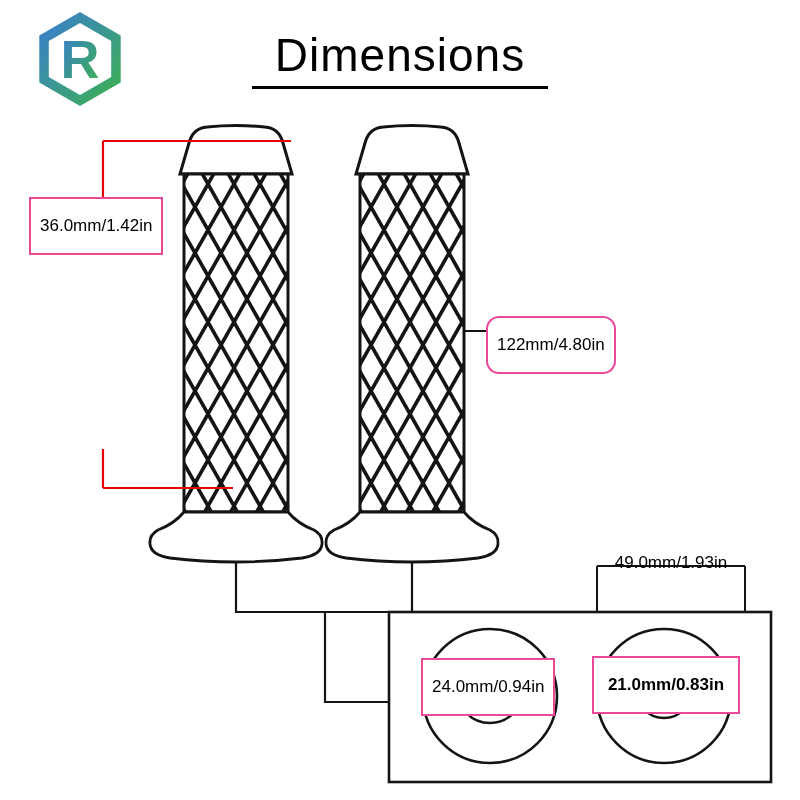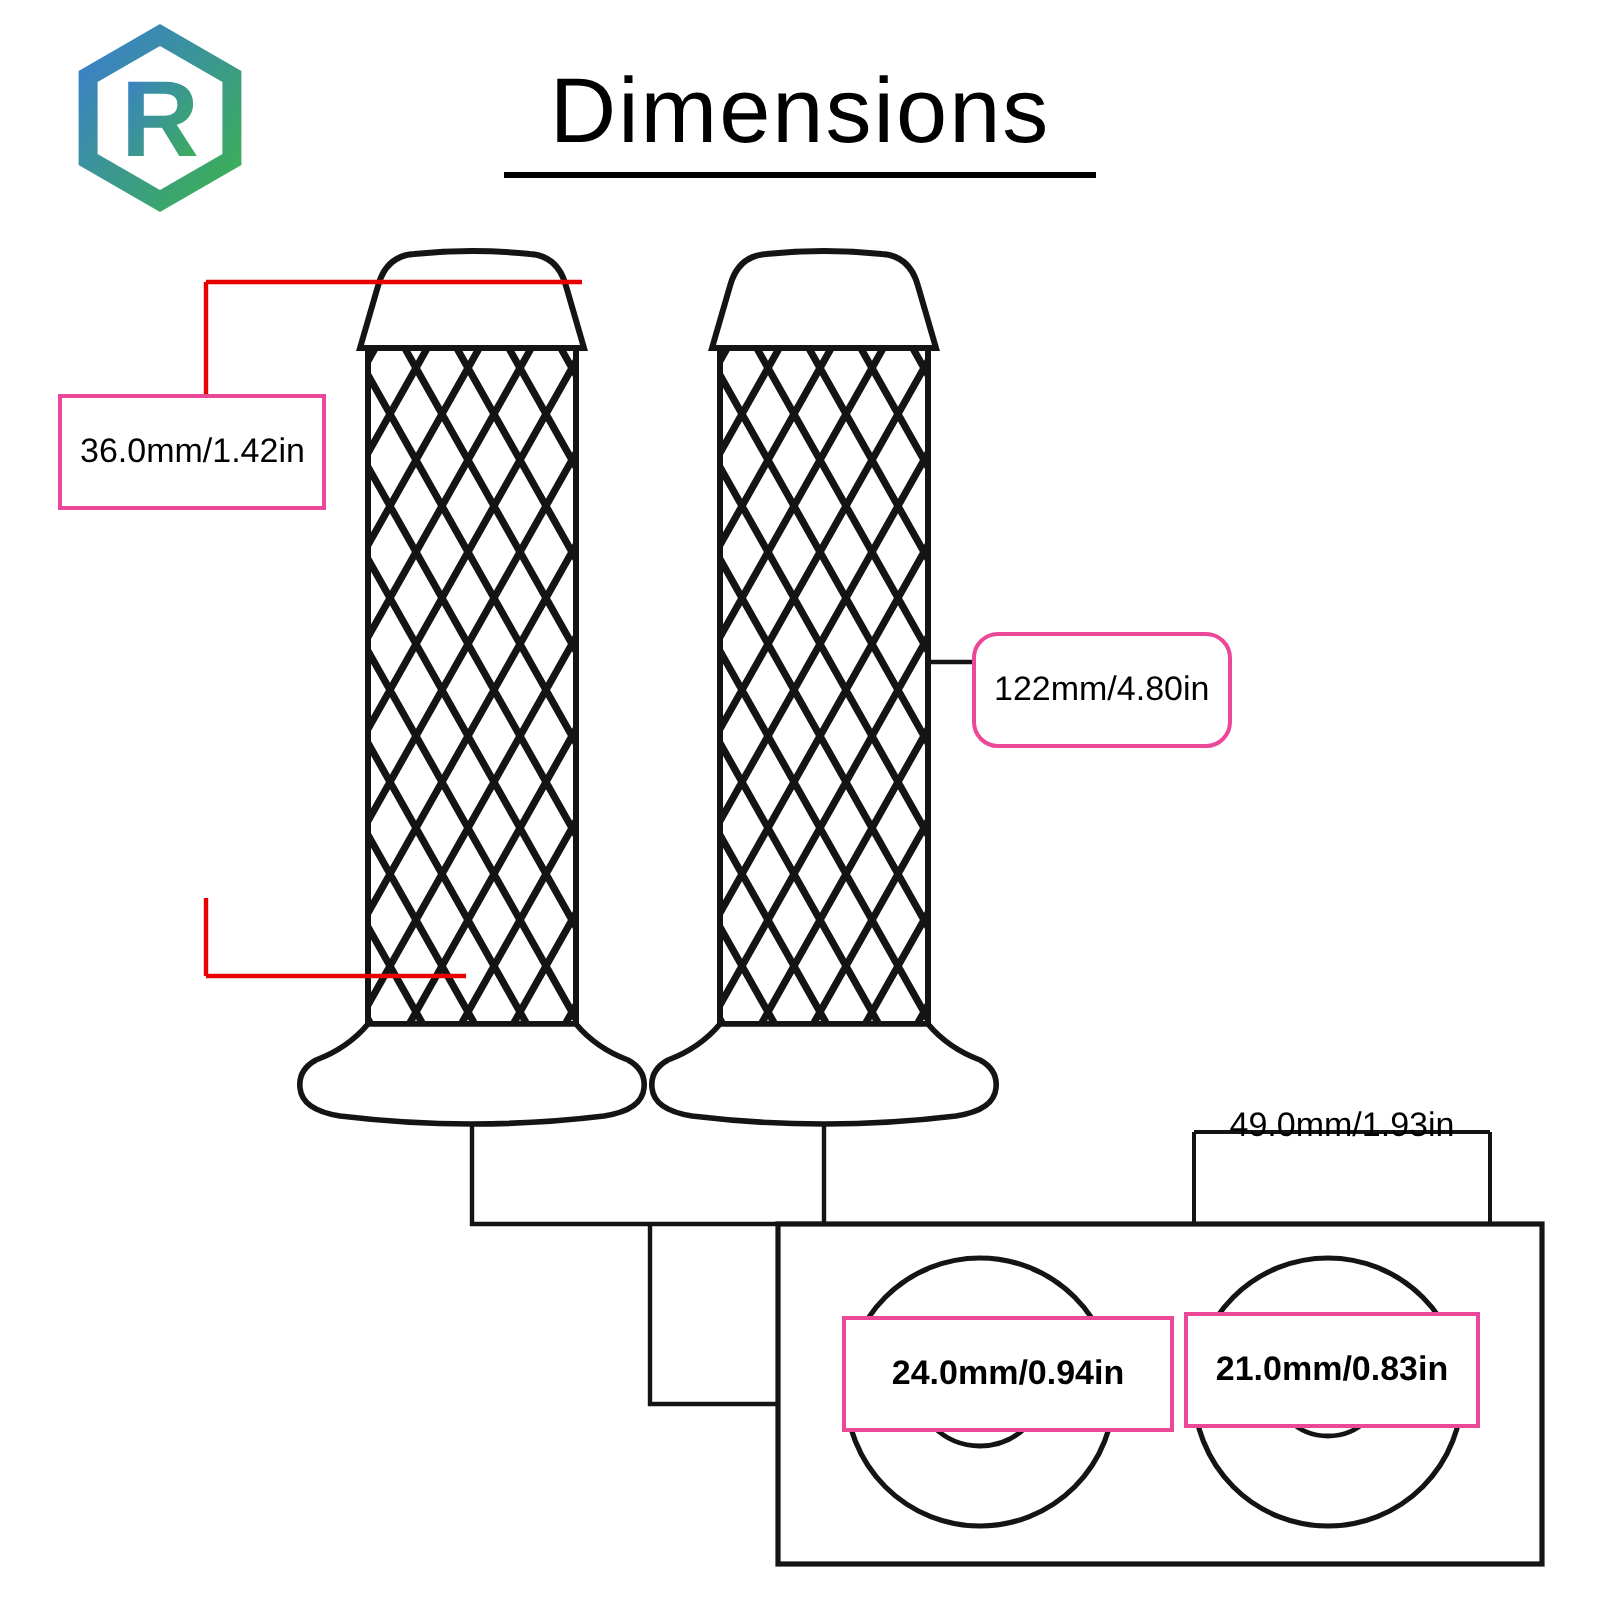--- a/index.html
+++ b/index.html
@@ -84,17 +84,17 @@
   <div class="title">Dimensions</div>
   <div class="title-underline"></div>
 
   <div class="dim-box" style="left:29px; top:197px;">36.0mm/1.42in</div>
 
 
   <div class="dim-box" style="left:486px; top:316px;border-radius:13px;">122mm/4.80in</div>
 
   <div class="dim-text" style="left:597px; top:552px; width:148px;">49.0mm/1.93in</div>
 
-  <div class="dim-box" style="left:421px; top:658px; width:166px;font-weight:bold;">24.0mm/0.94in</div>
+  <div class="dim-box" style="left:421px; top:658px; width:134px;">24.0mm/0.94in</div>
 
   <div class="dim-box" style="left:592px; top:656px; width:148px;font-weight:bold;">21.0mm/0.83in</div>
 
 </div>
 
 </body></html>

